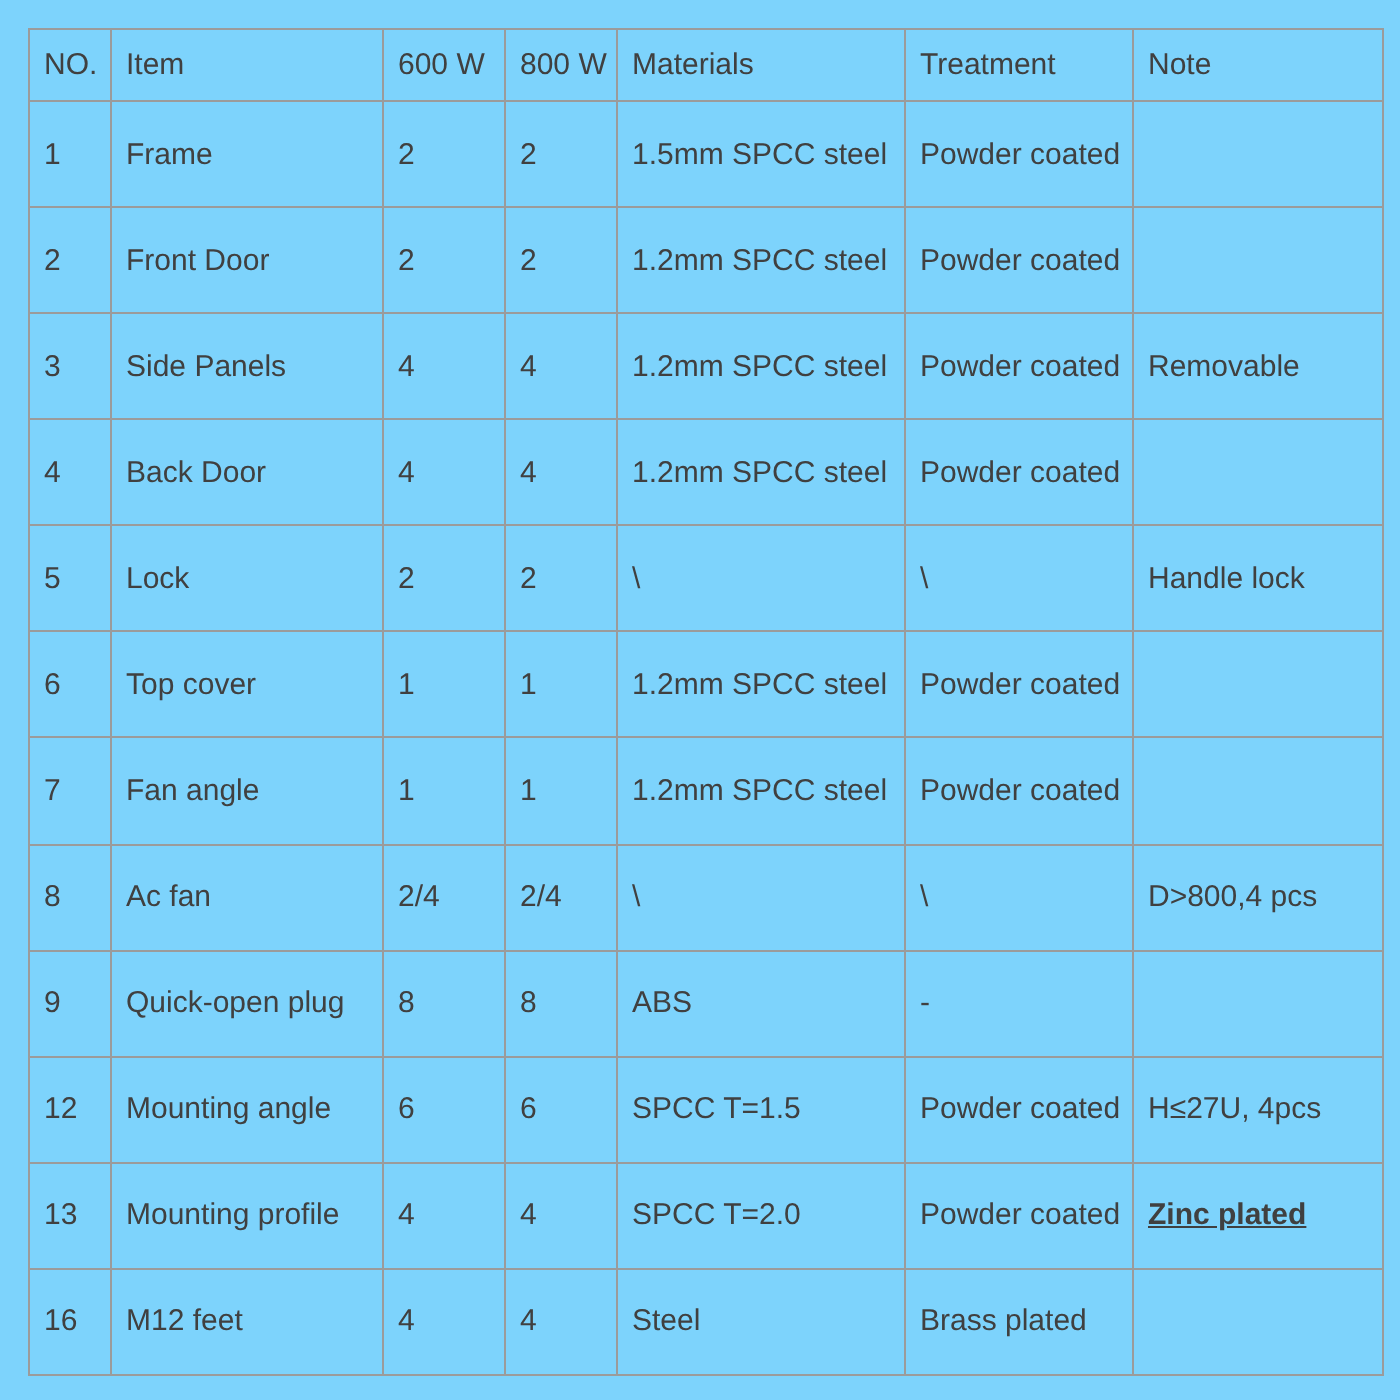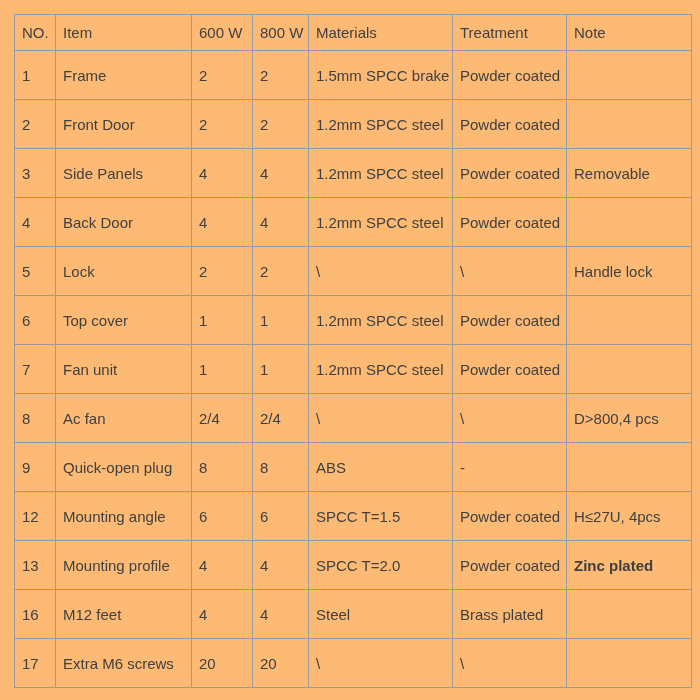--- a/index.html
+++ b/index.html
@@ -6,21 +6,21 @@
     margin: 0;
     padding: 0;
     background: #ffffff;
     font-family: "Liberation Sans", "DejaVu Sans", sans-serif;
   }
   .page {
     width: 700px;
     height: 700px;
     box-sizing: border-box;
     padding: 14px 9px 11px 14px;
-    background: #fdba74;
+    background: #7dd3fc;
   }
   table.spec-table {
     border-collapse: collapse;
     table-layout: fixed;
     width: 677px;
     height: 674px;
   }
   table.spec-table th,
   table.spec-table td {
     border: 1px solid #9b9b9b;
@@ -30,20 +30,21 @@
     text-align: left;
     vertical-align: middle;
     padding: 0 4px 0 7px;
     height: 36px;
     box-sizing: border-box;
     overflow: hidden;
     white-space: nowrap;
   }
   table.spec-table td.bold {
     font-weight: bold;
+    text-decoration: underline;
   }
 </style>
 </head>
 <body>
 
 <div class="page">
   <table class="spec-table">
     <colgroup>
       <col style="width:41px">
       <col style="width:136px">
@@ -63,21 +64,21 @@
         <th>Treatment</th>
         <th>Note</th>
       </tr>
     </thead>
     <tbody>
         <tr>
           <td>1</td>
           <td>Frame</td>
           <td>2</td>
           <td>2</td>
-          <td>1.5mm SPCC brake</td>
+          <td>1.5mm SPCC steel</td>
           <td>Powder coated</td>
           <td></td>
         </tr>
         <tr>
           <td>2</td>
           <td>Front Door</td>
           <td>2</td>
           <td>2</td>
           <td>1.2mm SPCC steel</td>
           <td>Powder coated</td>
@@ -114,21 +115,21 @@
           <td>6</td>
           <td>Top cover</td>
           <td>1</td>
           <td>1</td>
           <td>1.2mm SPCC steel</td>
           <td>Powder coated</td>
           <td></td>
         </tr>
         <tr>
           <td>7</td>
-          <td>Fan unit</td>
+          <td>Fan angle</td>
           <td>1</td>
           <td>1</td>
           <td>1.2mm SPCC steel</td>
           <td>Powder coated</td>
           <td></td>
         </tr>
         <tr>
           <td>8</td>
           <td>Ac  fan</td>
           <td>2/4</td>
@@ -166,24 +167,15 @@
         </tr>
         <tr>
           <td>16</td>
           <td>M12 feet</td>
           <td>4</td>
           <td>4</td>
           <td>Steel</td>
           <td>Brass plated</td>
           <td></td>
         </tr>
-        <tr>
-          <td>17</td>
-          <td>Extra M6 screws</td>
-          <td>20</td>
-          <td>20</td>
-          <td>\</td>
-          <td>\</td>
-          <td></td>
-        </tr>
       </tbody>
   </table>
 </div>
 
 </body></html>

